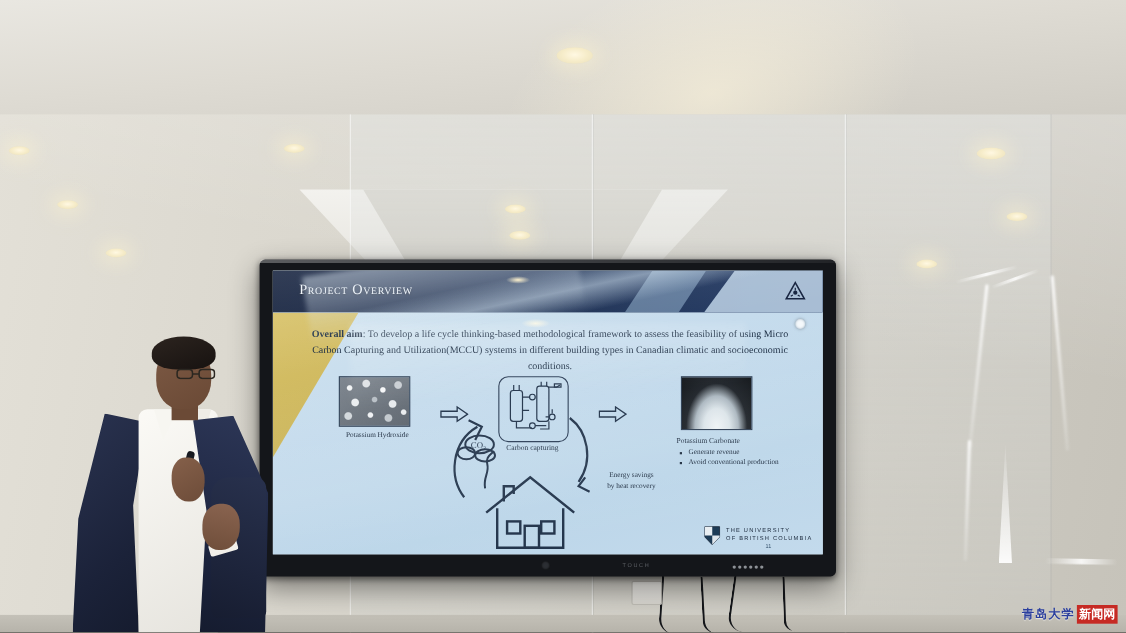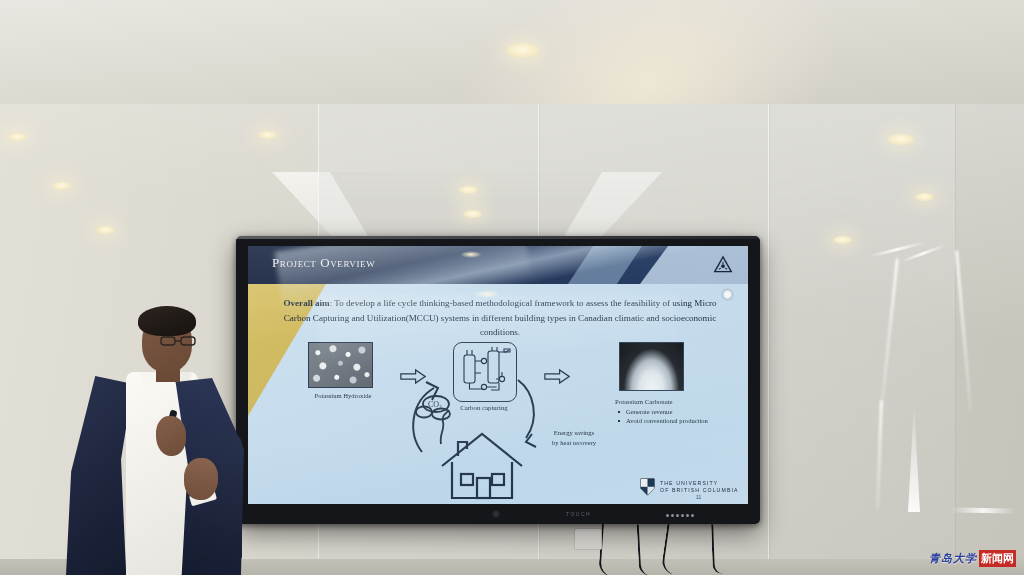--- a/index.html
+++ b/index.html
@@ -166,21 +166,21 @@
   .p-mic{position:absolute;left:104px;top:104px;width:7px;height:22px;border-radius:3px;
     background:linear-gradient(180deg,#14161c,#2a2e36);transform:rotate(14deg);}
   .p-cuff{position:absolute;left:126px;top:186px;width:26px;height:11px;background:#f2f0ea;transform:rotate(-16deg);border-radius:2px;}
 
   .cable{position:absolute;border-left:2px solid #14161a;border-radius:0 0 0 14px;}
   .wallplate{position:absolute;left:574px;top:528px;width:26px;height:20px;
     background:linear-gradient(180deg,#f2f1ed,#d9d7d1);border:1px solid #bfbdb6;border-radius:2px;}
 
   .watermark{position:absolute;right:8px;bottom:8px;display:flex;align-items:center;gap:2px;
     font-size:11px;font-weight:bold;}
-  .wm-blue{color:#2b3f9e;letter-spacing:1px;text-shadow:0 1px 1px rgba(255,255,255,.6);font-style:italic;}
+  .wm-blue{color:#2b3f9e;letter-spacing:1px;text-shadow:0 1px 1px rgba(255,255,255,.6);}
   .wm-red{background:#c62a24;color:#fff;padding:1px 2px;letter-spacing:0px;}
 </style>
 </head>
 <body>
 
 <div id="scene">
 
   <div class="ceiling"></div>
   <div class="ceiling-glow"></div>
   <div class="wall"></div>

